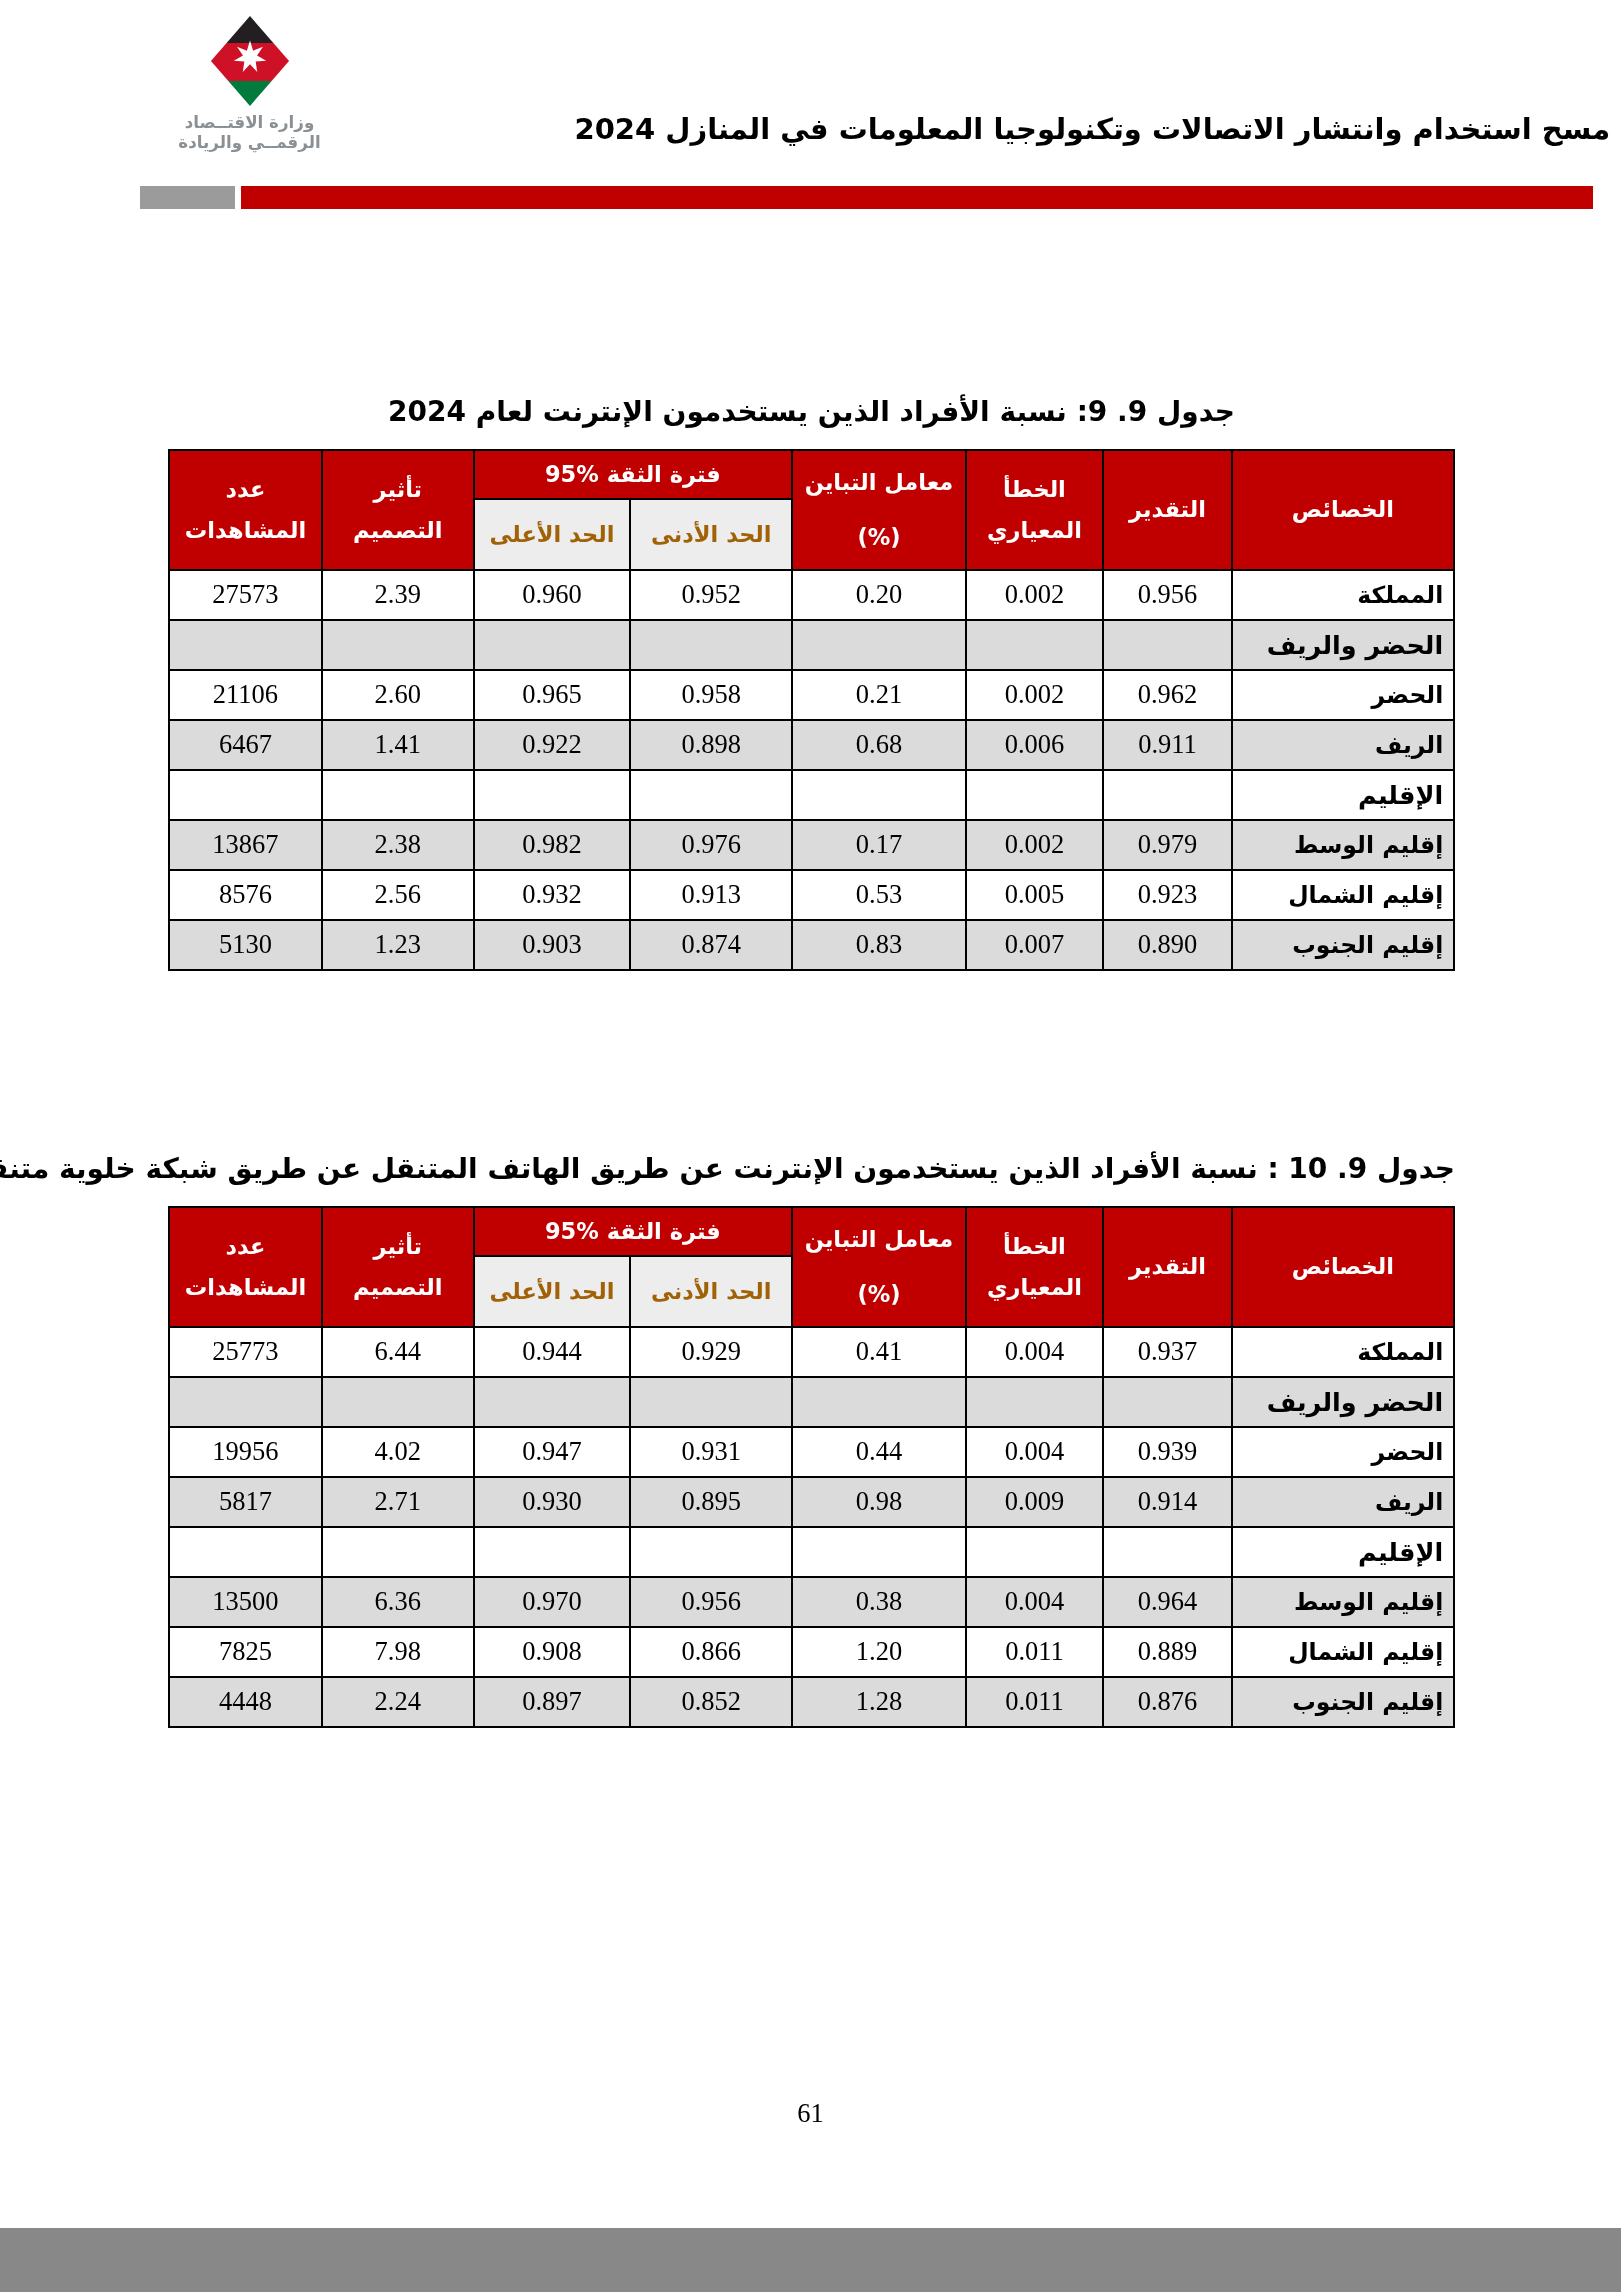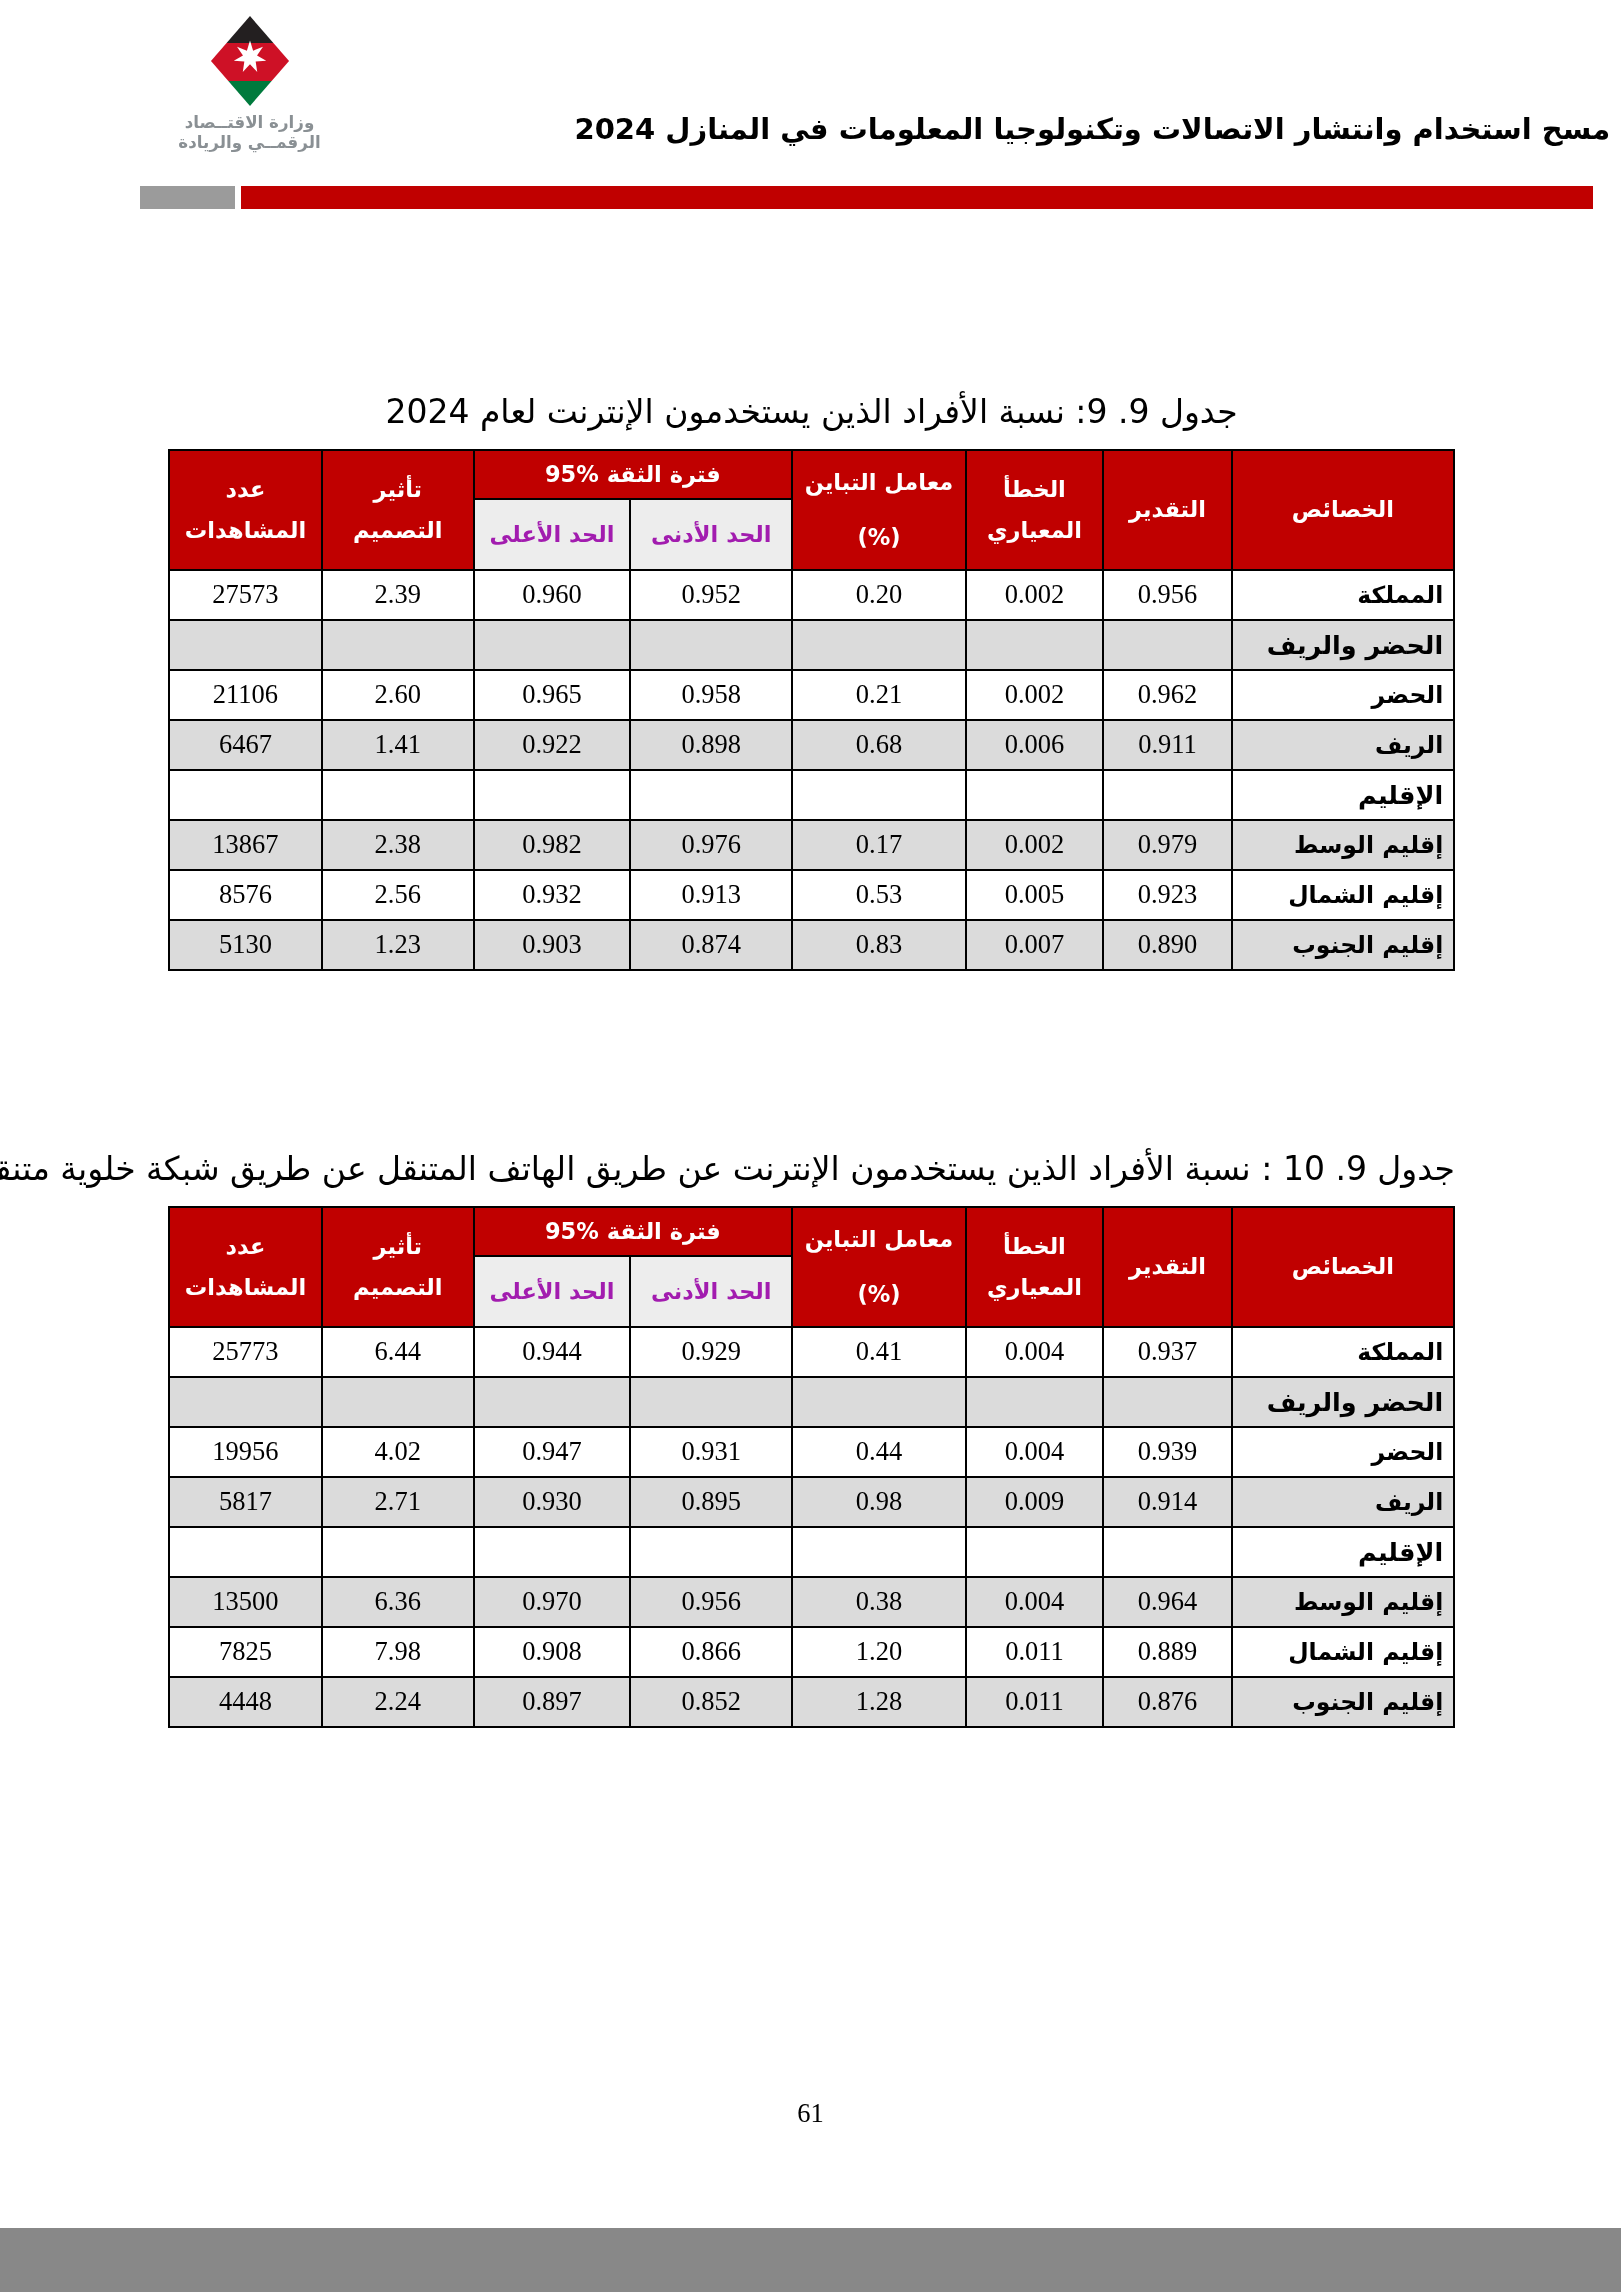--- a/index.html
+++ b/index.html
@@ -27,21 +27,21 @@
   .gray-block{position:absolute;left:140px;top:186px;width:95px;height:22.5px;background:#9B9B9B;}
   .red-bar{position:absolute;left:241px;top:186px;width:1352px;height:22.5px;background:#C00000;}
 
   
   .tsection{position:absolute;left:168px;width:1287px;}
   #section-1{top:388px;}
   #section-2{top:1145px;}
 
   .table-title{
     direction:rtl;text-align:center;
-    font-size:33px;font-weight:normal;color:#000;
+    font-size:28px;font-weight:bold;color:#000;
     height:47px;line-height:47px;
     margin-bottom:13.7px;
     white-space:nowrap;
   }
 
   table.stats{
     width:100%;
     border-collapse:collapse;
     direction:rtl;
     table-layout:fixed;
@@ -51,21 +51,21 @@
 
   .hcell{
     background:#C00000;color:#fff;
     font-weight:bold;font-size:22.5px;
     text-align:center;vertical-align:middle;
     padding:2px 3.9px;line-height:1.8;
   }
   .hcell.ci{height:43px;line-height:1.2;}
   .cv-unit{margin-top:13.7px;}
   .subhead{
-    background:#EDEDED;color:#a21caf;
+    background:#EDEDED;color:#a16207;
     font-weight:bold;font-size:22.5px;
     text-align:center;vertical-align:middle;
     height:67px;
   }
 
   td{height:48px;padding:0;vertical-align:middle;}
   tr.row-white{background:#ffffff;}
   tr.row-gray{background:#DBDBDB;}
   td.lbl{
     text-align:right;padding:0 9.8px 0 3.9px;

